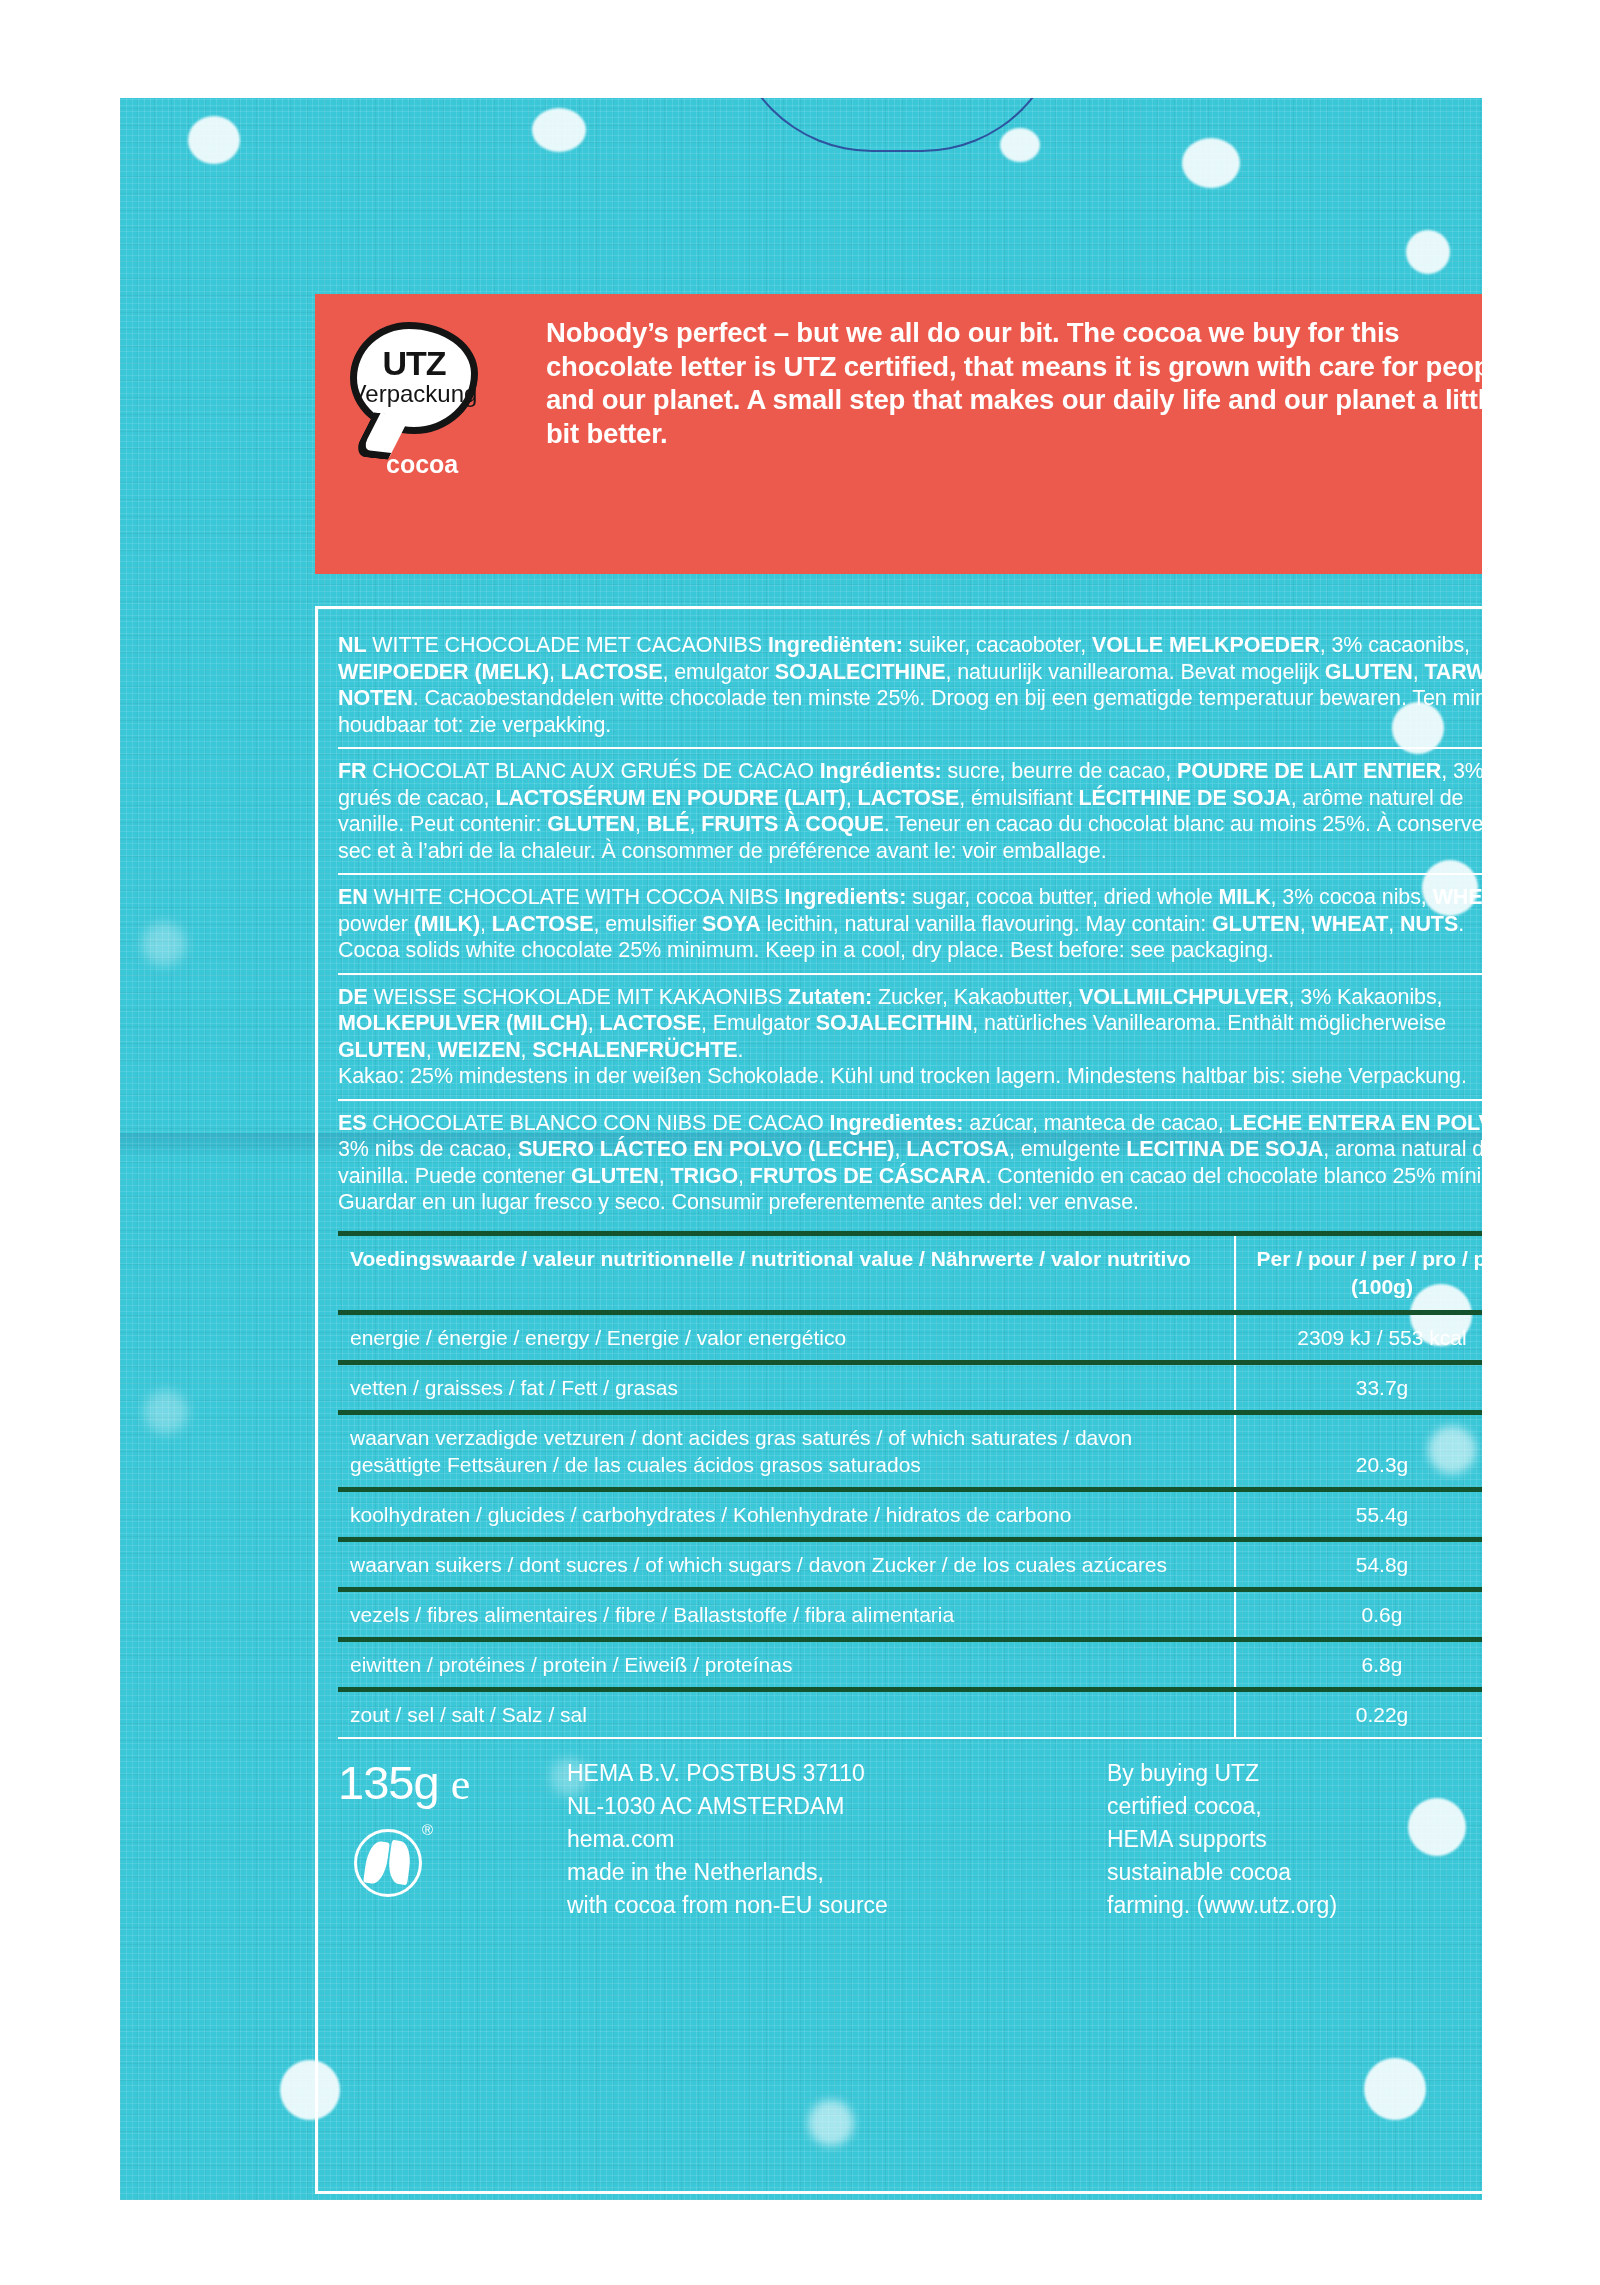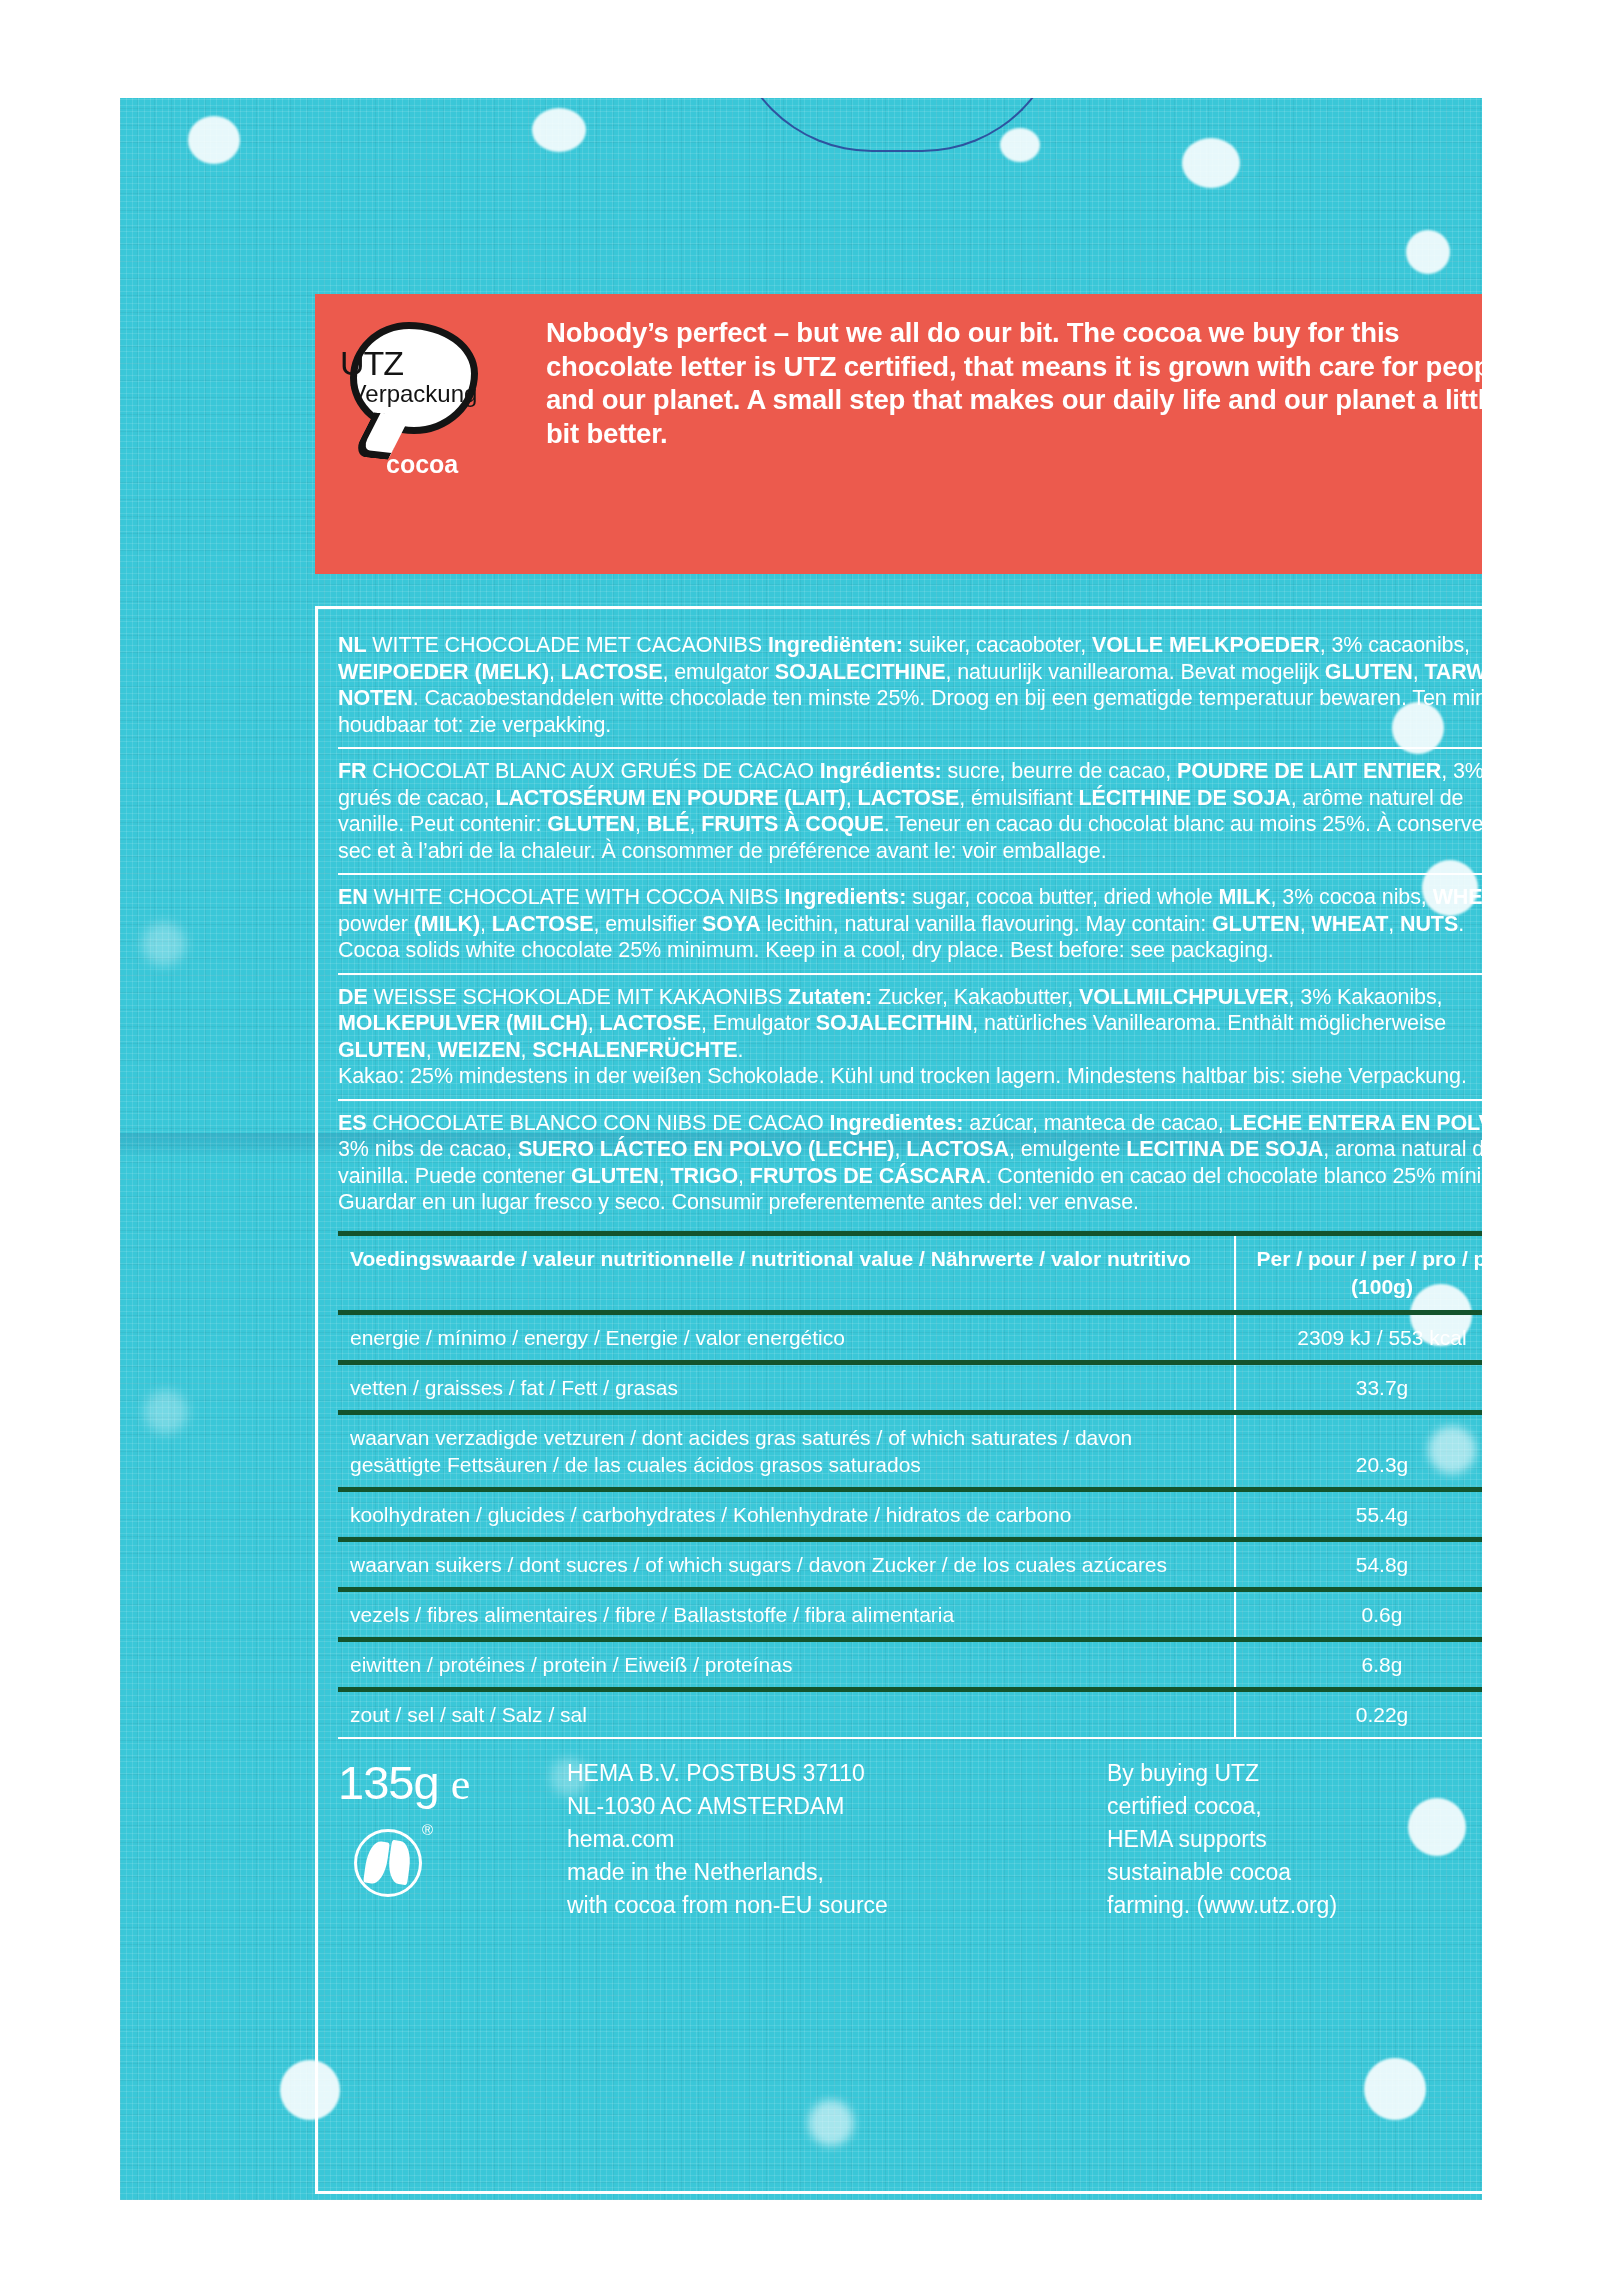--- a/index.html
+++ b/index.html
@@ -57,22 +57,22 @@
     box-sizing:border-box;
   }
   .utz-tail{
     position:absolute;left:22px;top:92px;width:38px;height:44px;
     background:#fff;border-left:7px solid #141414;border-bottom:7px solid #141414;
     transform:skewX(-22deg) rotate(6deg);
     border-radius:0 0 0 40%;
     box-sizing:border-box;
   }
   .utz-word{
-    position:absolute;left:0;top:22px;width:148px;
-    color:#141414;font-weight:normal;font-size:34px;letter-spacing:-1px;
+    position:absolute;left:0;top:22px;width:148px;text-align:center;
+    color:#141414;font-weight:bold;font-size:34px;letter-spacing:-1px;
     font-family:"Liberation Sans",sans-serif;z-index:3;
   }
   .utz-sub{
     position:absolute;left:0;top:58px;width:148px;text-align:center;
     color:#141414;font-size:24px;font-family:"Liberation Sans",sans-serif;z-index:3;
   }
   .utz-cocoa{
     position:absolute;left:46px;top:128px;width:110px;
     color:#fff;font-weight:bold;font-size:25px;
     font-family:"Liberation Sans",sans-serif;z-index:3;
@@ -193,21 +193,21 @@
 
     <table id="nutrition">
       <thead>
         <tr>
           <th>Voedingswaarde / valeur nutritionnelle / nutritional value / Nährwerte / valor nutritivo</th>
           <th>Per / pour / per / pro / por (100g)</th>
         </tr>
       </thead>
       <tbody id="nutrition-body">
           <tr>
-            <td>energie / mínimo / energy / Energie / valor energético</td>
+            <td>energie / énergie / energy / Energie / valor energético</td>
             <td>2309 kJ / 553 kcal</td>
           </tr>
           <tr>
             <td>vetten / graisses / fat / Fett / grasas</td>
             <td>33.7g</td>
           </tr>
           <tr>
             <td>waarvan verzadigde vetzuren / dont acides gras saturés / of which saturates / davon gesättigte Fettsäuren / de las cuales ácidos grasos saturados</td>
             <td>20.3g</td>
           </tr>

